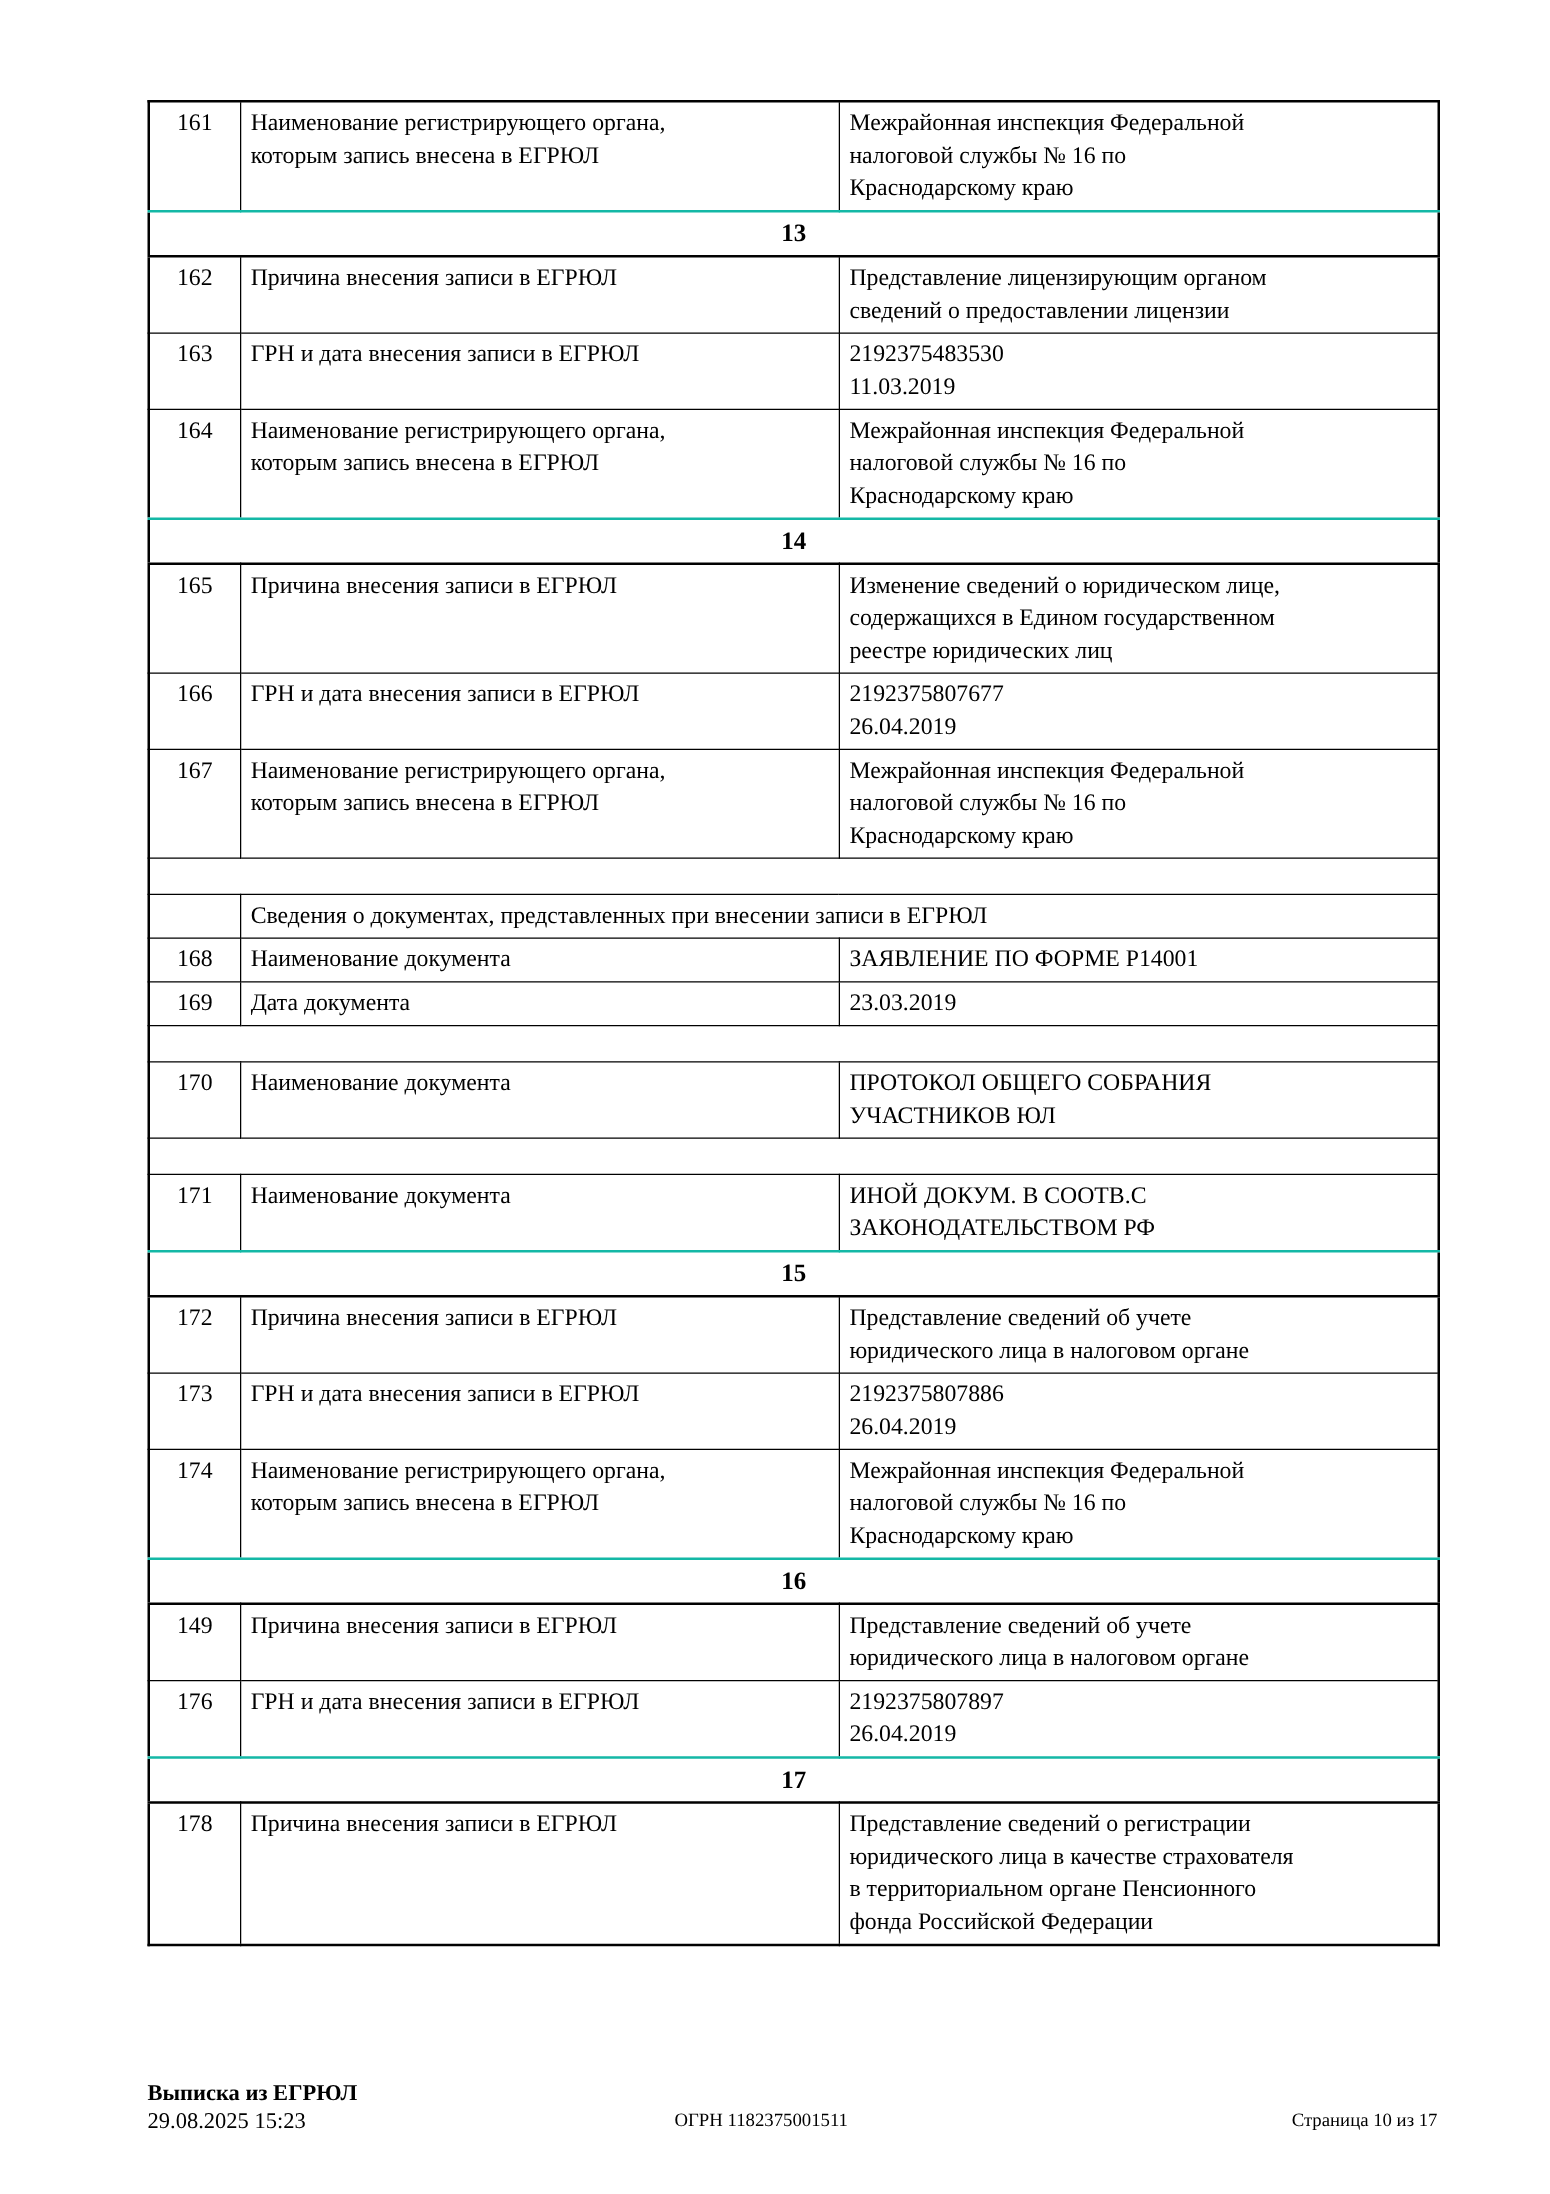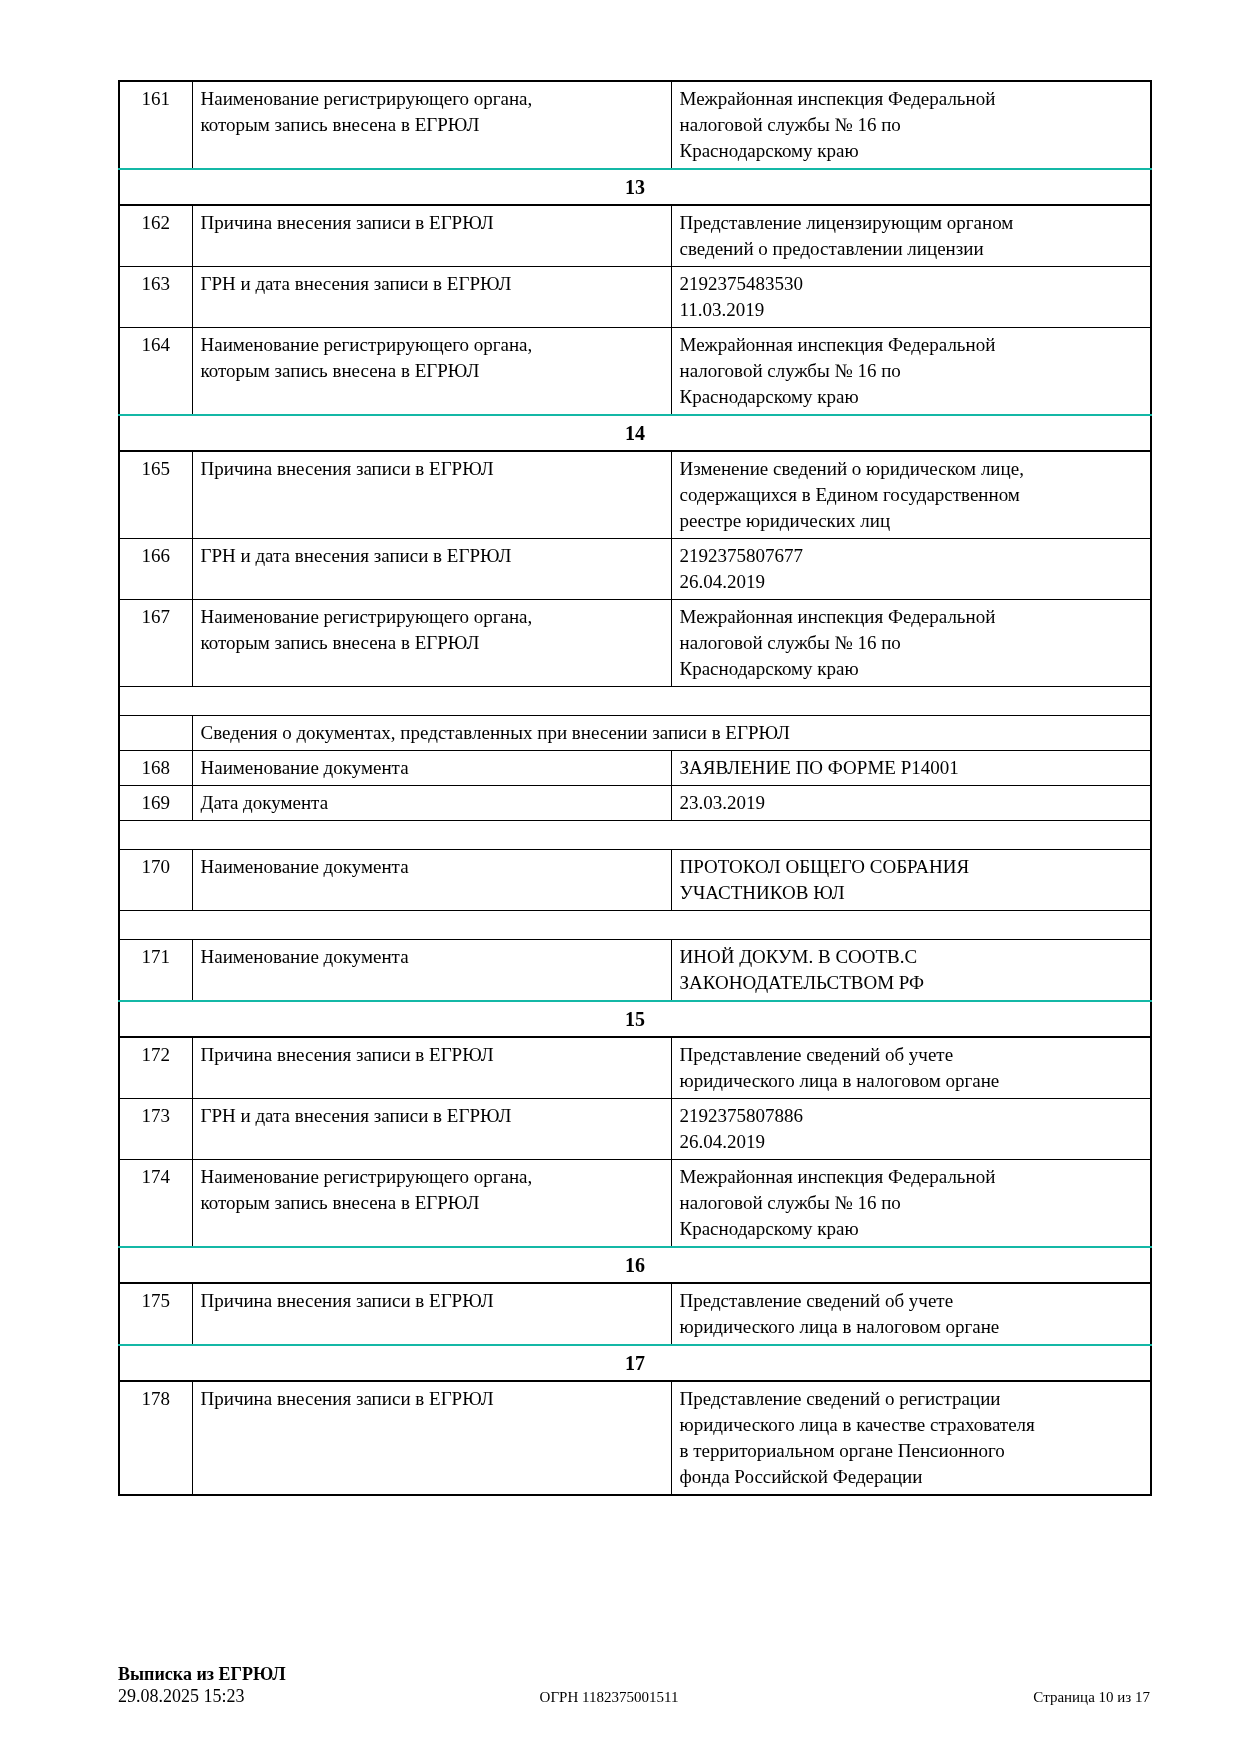--- a/index.html
+++ b/index.html
@@ -202,24 +202,30 @@
           <td>Наименование регистрирующего органа,
 которым запись внесена в ЕГРЮЛ</td>
           <td>Межрайонная инспекция Федеральной
 налоговой службы № 16 по
 Краснодарскому краю</td>
         </tr>
         <tr class="section">
           <td colspan="3">16</td>
         </tr>
         <tr>
-          <td class="num">175</td>
+          <td class="num">149</td>
           <td>Причина внесения записи в ЕГРЮЛ</td>
           <td>Представление сведений об учете
 юридического лица в налоговом органе</td>
+        </tr>
+        <tr>
+          <td class="num">176</td>
+          <td>ГРН и дата внесения записи в ЕГРЮЛ</td>
+          <td>2192375807897
+26.04.2019</td>
         </tr>
         <tr class="section">
           <td colspan="3">17</td>
         </tr>
         <tr>
           <td class="num">178</td>
           <td>Причина внесения записи в ЕГРЮЛ</td>
           <td>Представление сведений о регистрации
 юридического лица в качестве страхователя
 в территориальном органе Пенсионного

